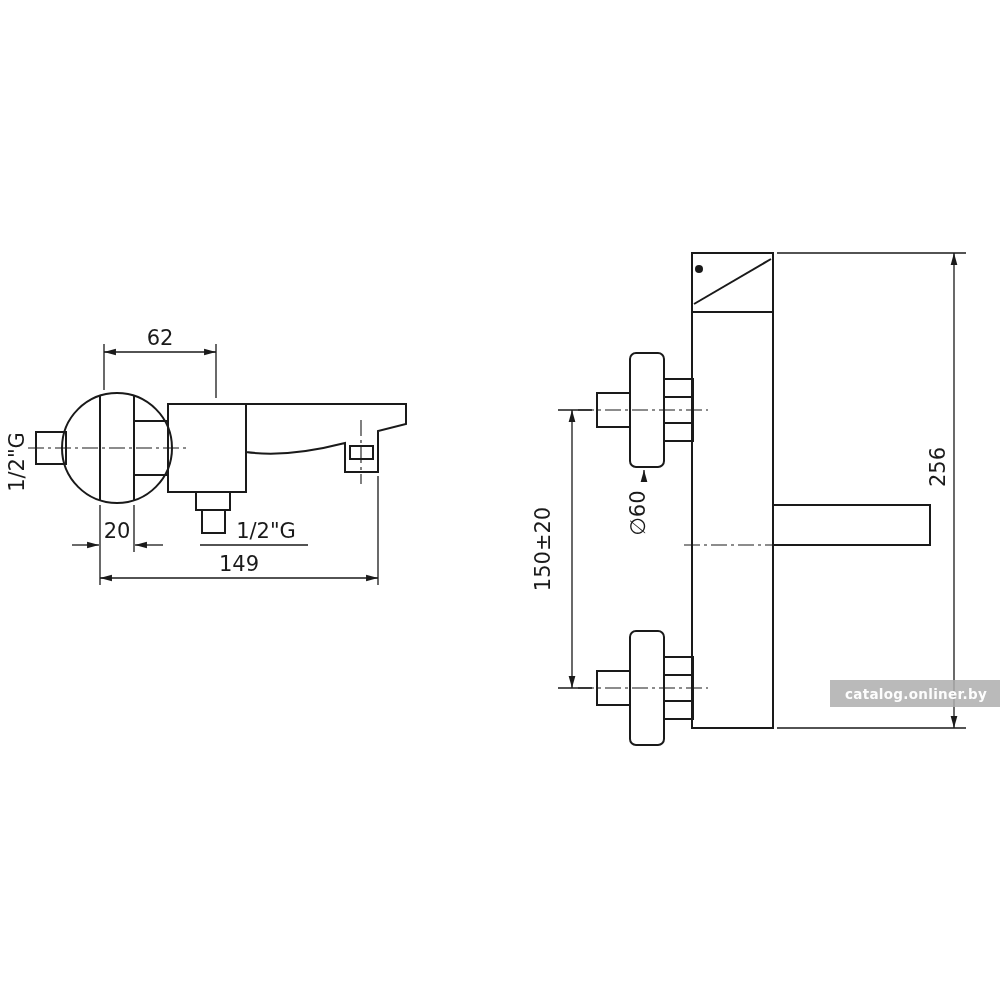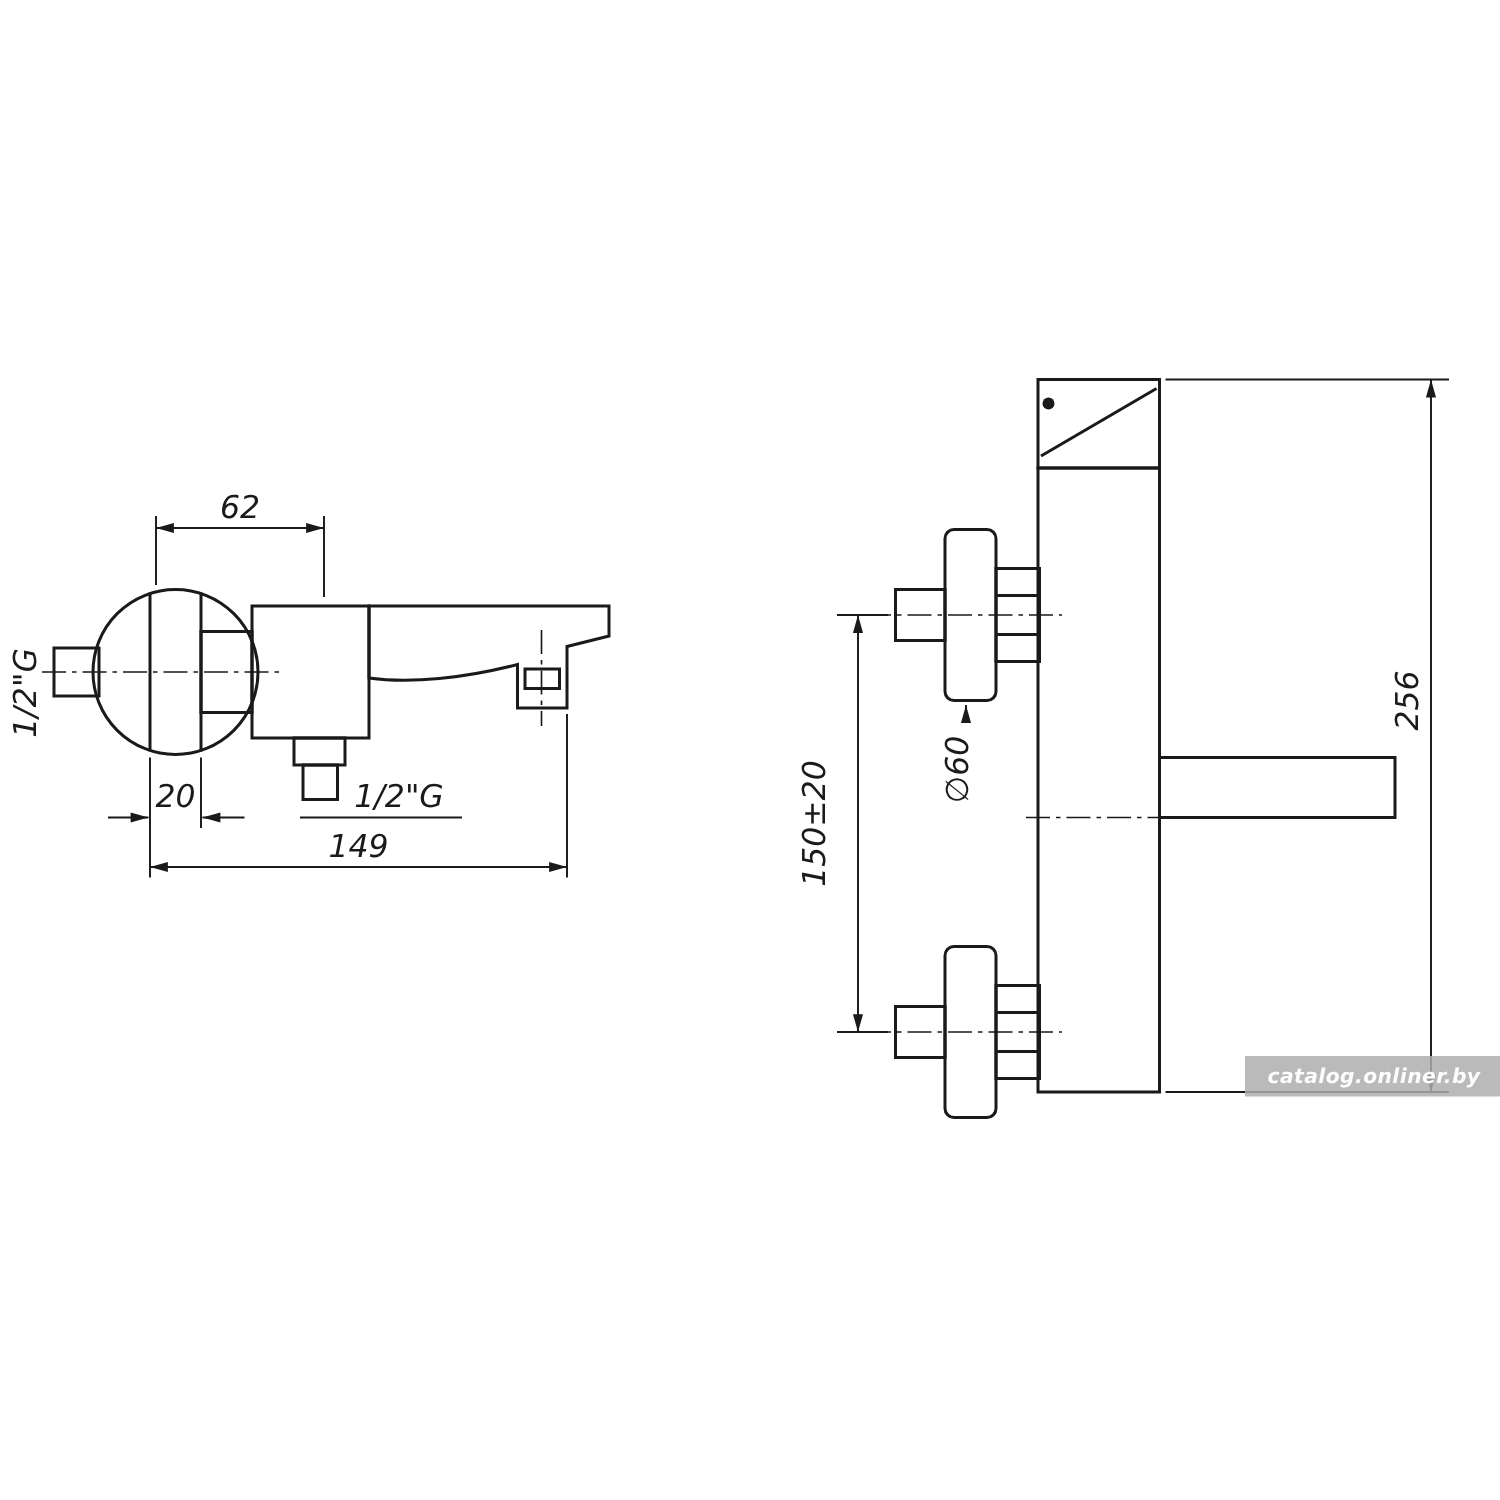--- a/index.html
+++ b/index.html
@@ -3,30 +3,29 @@
 <meta charset="utf-8">
 <style>
   html, body { margin: 0; padding: 0; background: #ffffff; }
   .canvas {
     position: relative;
     width: 1000px;
     height: 1000px;
     background: #ffffff;
     overflow: hidden;
     font-family: "DejaVu Sans", sans-serif;
-    font-style: italic;
   }
   svg { display: block; }
   .part   { stroke: #1a1a1a; stroke-width: 2;   fill: none; stroke-linejoin: miter; }
   .thin   { stroke: #1a1a1a; stroke-width: 1.3; fill: none; }
   .center { stroke: #1a1a1a; stroke-width: 1.1; fill: none; stroke-dasharray: 16 4 3 4; }
   .dim    { font-family: "DejaVu Sans", sans-serif; font-size: 21px; fill: #1a1a1a; }
   .watermark {
     position: absolute;
-    top: 704px;
+    top: 680px;
     right: 0;
     height: 27px;
     display: flex;
     align-items: center;
     padding: 0 13px 0 15px;
     background: rgba(174,174,174,0.85);
     color: #fdfdfd;
     font-size: 13.5px;
     font-weight: bold;
     letter-spacing: 0.3px;

